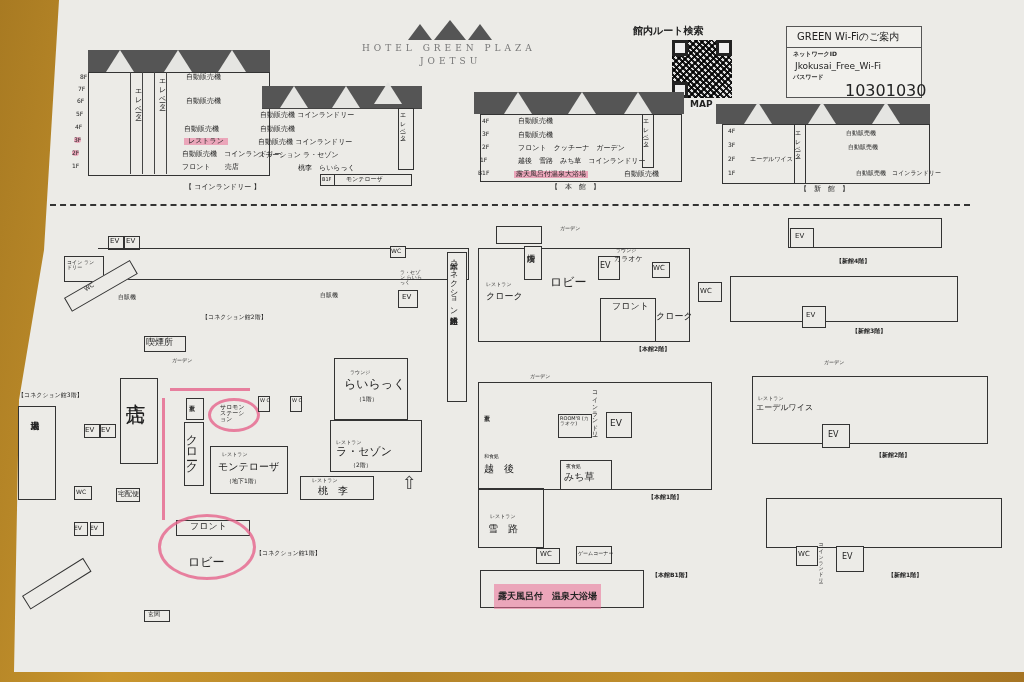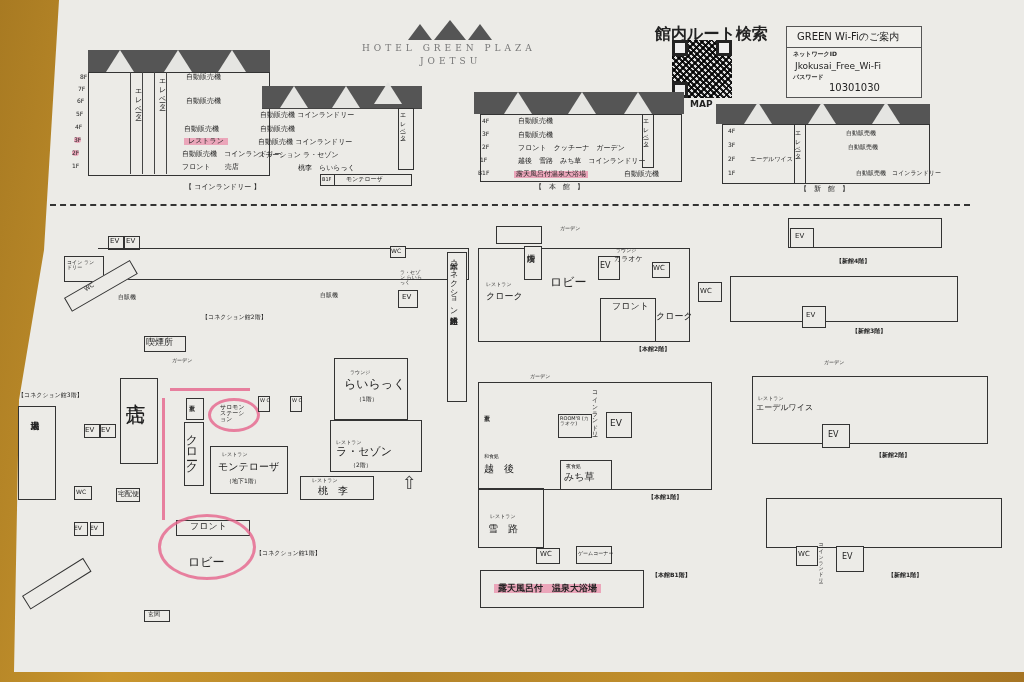--- a/index.html
+++ b/index.html
@@ -31,35 +31,35 @@
 <div class="paper"></div>
 
 <div class="abs" style="left:408px;top:24px;">
   <div class="abs" style="left:0;top:0;width:0;height:0;border-left:12px solid transparent;border-right:12px solid transparent;border-bottom:16px solid #555;"></div>
   <div class="abs" style="left:26px;top:-4px;width:0;height:0;border-left:16px solid transparent;border-right:16px solid transparent;border-bottom:20px solid #555;"></div>
   <div class="abs" style="left:60px;top:0;width:0;height:0;border-left:12px solid transparent;border-right:12px solid transparent;border-bottom:16px solid #555;"></div>
 </div>
 <div class="t" style="left:362px;top:44px;font-family:'DejaVu Serif',serif;font-size:9px;letter-spacing:4px;color:#777;">HOTEL GREEN PLAZA</div>
 <div class="t" style="left:420px;top:57px;font-family:'DejaVu Serif',serif;font-size:9px;letter-spacing:4px;color:#777;">JOETSU</div>
 
-<div class="t" style="left:655px;top:26px;font-size:16px;font-weight:bold;">館内ルート検索</div>
+<div class="t" style="left:633px;top:26px;font-size:10px;font-weight:bold;">館内ルート検索</div>
 <div class="qr">
   <div class="qrcorner" style="left:0;top:0;"></div>
   <div class="qrcorner" style="right:0;top:0;"></div>
   <div class="qrcorner" style="left:0;bottom:0;"></div>
   <div class="t" style="left:18px;top:22px;font-size:9px;background:#eee;font-weight:bold;margin-top:38px;">MAP</div>
 </div>
 
 <div class="wifi">
   <div class="t" style="left:10px;top:5px;font-size:10px;">GREEN Wi-Fiのご案内</div>
   <div class="abs" style="left:0;top:20px;width:100%;border-top:1px solid #555;"></div>
   <div class="t" style="left:6px;top:24px;font-size:6px;font-weight:bold;">ネットワークID</div>
   <div class="t" style="left:8px;top:35px;font-size:9px;">Jkokusai_Free_Wi-Fi</div>
   <div class="t" style="left:6px;top:47px;font-size:6px;font-weight:bold;">パスワード</div>
-  <div class="t" style="left:42px;top:56px;font-size:10px;">10301030</div>
+  <div class="t" style="left:58px;top:56px;font-size:16px;">10301030</div>
 </div>
 
 <div class="abs" style="left:88px;top:50px;">
   <div class="roof" style="left:0;top:0;width:182px;height:22px;"></div>
   <div class="tri" style="left:18px;top:0;"></div>
   <div class="tri" style="left:76px;top:0;"></div>
   <div class="tri" style="left:130px;top:0;"></div>
   <div class="box" style="left:0;top:22px;width:180px;height:102px;background:transparent;"></div>
   <div class="line" style="left:42px;top:22px;width:1px;height:102px;"></div>
   <div class="line" style="left:54px;top:22px;width:1px;height:102px;"></div>
@@ -118,21 +118,21 @@
   <div class="t xs" style="left:4px;top:78px;">B1F</div>
   <div class="t sm" style="left:44px;top:26px;">自動販売機</div>
   <div class="t sm" style="left:44px;top:40px;">自動販売機</div>
   <div class="t sm" style="left:44px;top:53px;">フロント　クッチーナ　ガーデン</div>
   <div class="t sm" style="left:44px;top:66px;">越後　雪路　みち草　コインランドリー</div>
   <div class="t sm hl" style="left:40px;top:79px;padding:0 2px;">露天風呂付温泉大浴場</div>
   <div class="t sm" style="left:150px;top:79px;">自動販売機</div>
   <div class="box" style="left:168px;top:22px;width:10px;height:52px;background:transparent;"></div>
   <div class="t vert" style="left:169px;top:24px;font-size:6px;">エレベーター</div>
 </div>
-<div class="t sm" style="left:535px;top:184px;text-align:right;">【　本　館　】</div>
+<div class="t sm" style="left:551px;top:184px;text-align:right;">【　本　館　】</div>
 
 <div class="abs" style="left:716px;top:104px;">
   <div class="roof" style="left:0;top:0;width:214px;height:20px;"></div>
   <div class="tri" style="left:28px;top:-2px;"></div>
   <div class="tri" style="left:92px;top:-2px;"></div>
   <div class="tri" style="left:156px;top:-2px;"></div>
   <div class="box" style="left:6px;top:20px;width:206px;height:58px;background:transparent;"></div>
   <div class="t xs" style="left:12px;top:24px;">4F</div>
   <div class="t xs" style="left:12px;top:38px;">3F</div>
   <div class="t xs" style="left:12px;top:52px;">2F</div>
@@ -264,21 +264,21 @@
 <div class="t xs" style="left:648px;top:494px;font-weight:bold;">【本館1階】</div>
 <div class="box" style="left:478px;top:488px;width:64px;height:58px;background:transparent;"></div>
 <div class="t" style="left:490px;top:514px;font-size:5px;">レストラン</div>
 <div class="t" style="left:488px;top:524px;font-size:10px;">雪　路</div>
 <div class="box" style="left:536px;top:548px;width:22px;height:14px;"></div>
 <div class="t" style="left:540px;top:551px;font-size:7px;">WC</div>
 <div class="box" style="left:576px;top:546px;width:34px;height:16px;"></div>
 <div class="t" style="left:578px;top:551px;font-size:5px;">ゲームコーナー</div>
 
 <div class="box" style="left:480px;top:570px;width:162px;height:36px;"></div>
-<div class="t hl" style="left:494px;top:584px;font-size:9px;font-weight:bold;padding:0 4px;">露天風呂付　温泉大浴場</div>
+<div class="t hl" style="left:494px;top:584px;font-size:9px;font-weight:bold;padding:8px 4px;">露天風呂付　温泉大浴場</div>
 <div class="t xs" style="left:652px;top:572px;font-weight:bold;">【本館B1階】</div>
 
 <div class="box" style="left:788px;top:218px;width:152px;height:28px;background:transparent;"></div>
 <div class="box" style="left:790px;top:228px;width:22px;height:18px;"></div>
 <div class="t" style="left:795px;top:233px;font-size:7px;">EV</div>
 <div class="t xs" style="left:836px;top:258px;font-weight:bold;">【新館4階】</div>
 
 <div class="box" style="left:730px;top:276px;width:226px;height:44px;background:transparent;"></div>
 <div class="box" style="left:698px;top:282px;width:22px;height:18px;"></div>
 <div class="t" style="left:700px;top:288px;font-size:7px;">WC</div>

